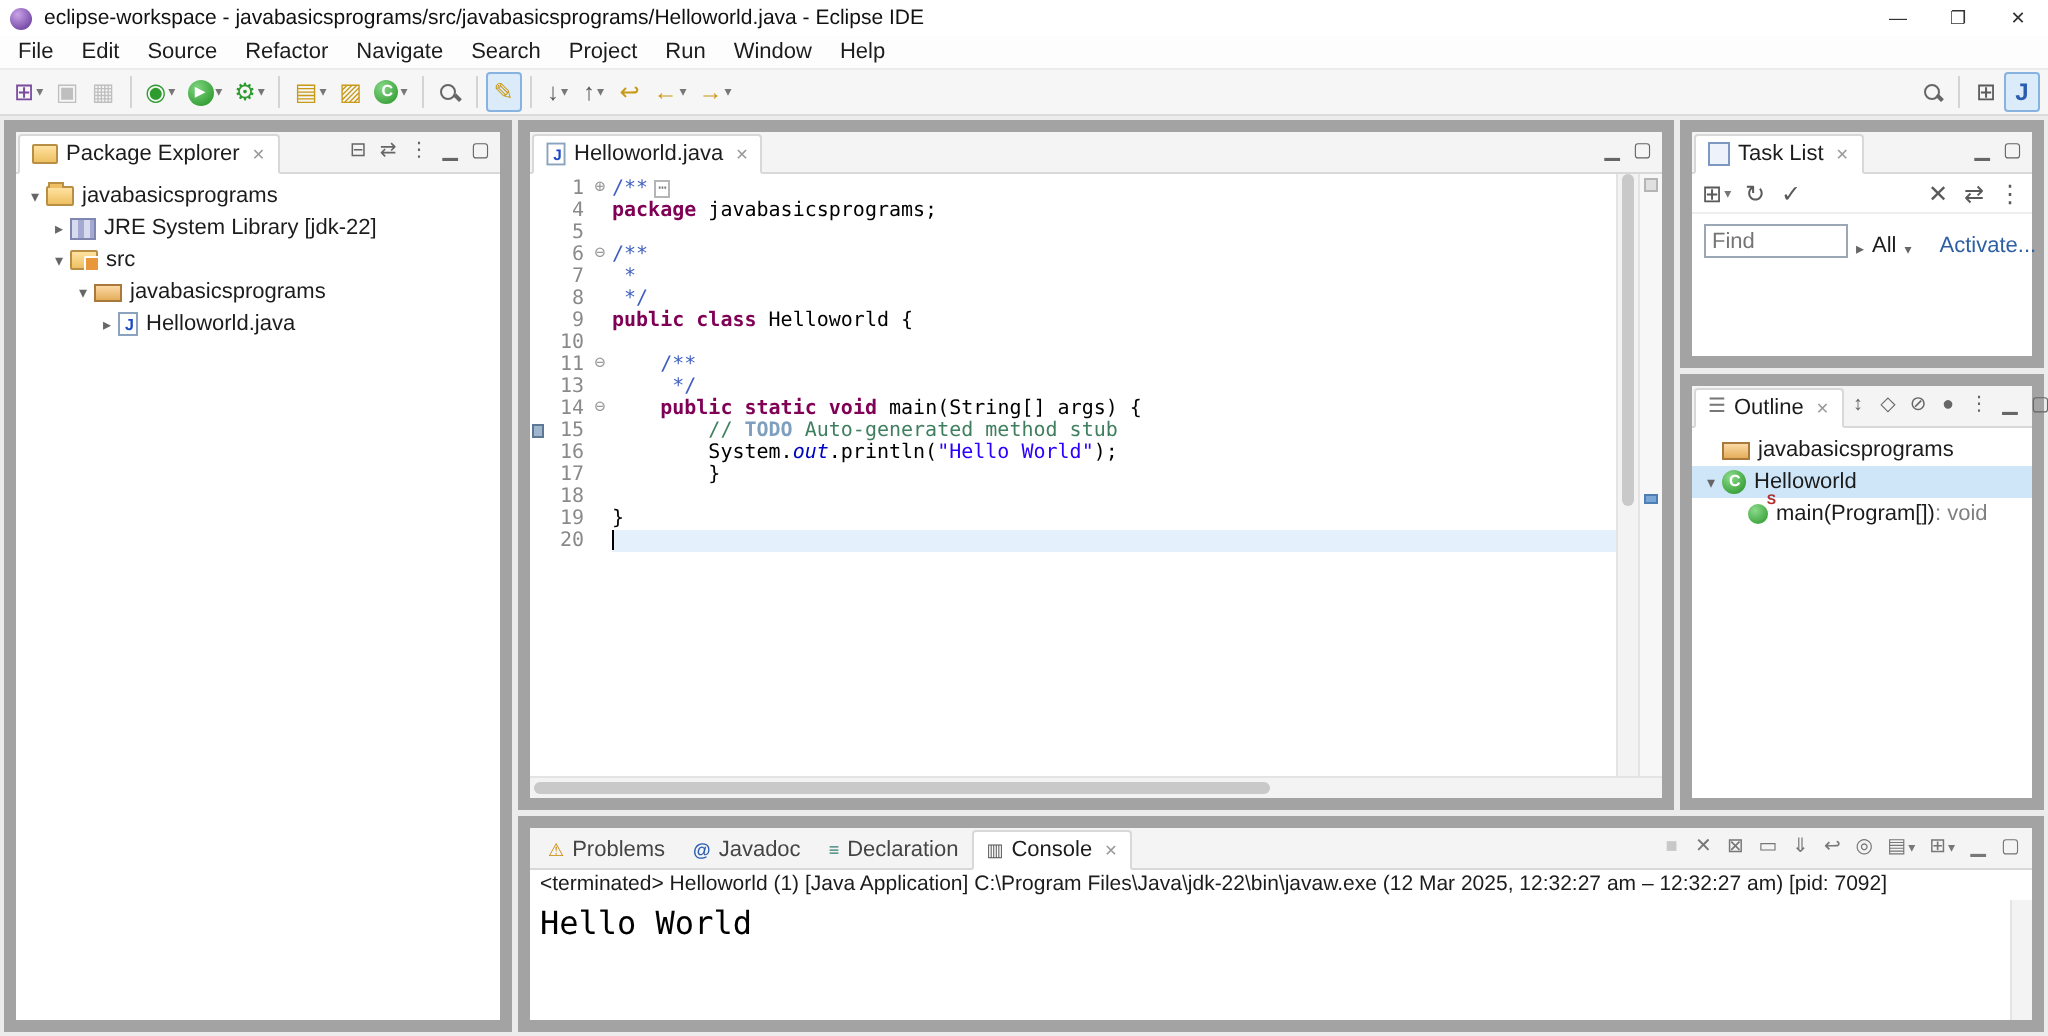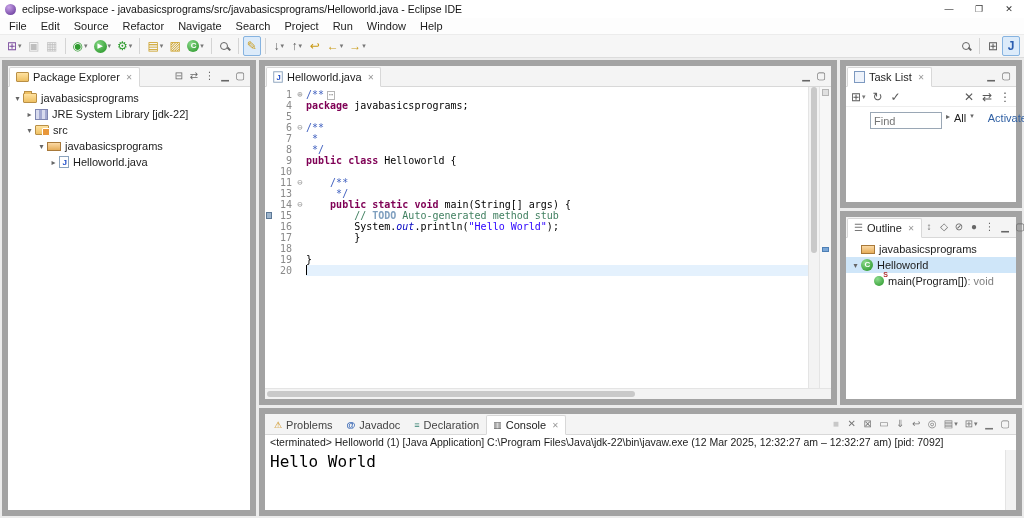--- a/index.html
+++ b/index.html
@@ -35,21 +35,21 @@
   .icls::after{content:"C";position:absolute;left:3.5px;top:1px;font-size:8px;font-weight:bold;color:#fff}
 
   
   .main{flex:1;display:flex;background:#ececec;padding:2px;gap:3px;min-height:0}
   .panel{background:#fff;border:6px solid #a3a3a3;display:flex;flex-direction:column;min-height:0;min-width:0}
   .left{width:254px;flex:none}
   .centercol{flex:1;display:flex;flex-direction:column;gap:3px;min-width:0}
   .centerrow{flex:1;display:flex;gap:3px;min-height:0}
   .editorcol{flex:1;min-width:0}
   .rightcol{width:182px;flex:none;display:flex;flex-direction:column;gap:3px}
-  .tasklist{height:148px;flex:none}
+  .tasklist{height:124px;flex:none}
   .outline{flex:1}
   .consolep{height:108px;flex:none}
 
   
   .ptabrow{height:21px;display:flex;align-items:flex-end;background:#f4f4f4;border-bottom:1px solid #d8d8d8;flex:none;padding-left:1px}
   .view-tab{display:flex;align-items:center;gap:4px;height:20px;padding:0 6px;background:#fff;border:1px solid #d8d8d8;border-bottom:1px solid #fff;border-radius:2px 2px 0 0;position:relative;top:1px;white-space:nowrap}
   .view-tab:not(.active){background:transparent;border-color:transparent;color:#444}
   .vt-close{font-size:8px;color:#999;margin-left:2px}
   .spacer{flex:1}
   .mini-icons{display:flex;align-items:center;padding-right:2px;align-self:center}
@@ -103,21 +103,21 @@
   .vscroll{width:11px;flex:none;background:#f3f3f3;border-left:1px solid #e4e4e4;position:relative}
   .vthumb{position:absolute;left:2px;right:2px;border-radius:4px;background:#c9c9c9}
   .overview{width:12px;flex:none;background:#f7f7f7;border-left:1px solid #e4e4e4;position:relative}
   .ov-head{position:absolute;top:2px;left:2px;width:7px;height:7px;background:#e0e0e0;border:1px solid #b5b5b5}
   .ov-mark{position:absolute;top:53%;left:2px;width:7px;height:5px;background:#7ba7d7;border:1px solid #4d7fb5}
   .hscroll{height:11px;flex:none;background:#f3f3f3;border-top:1px solid #e4e4e4;position:relative}
   .hthumb{position:absolute;top:2px;bottom:2px;left:2px;width:65%;background:#c9c9c9;border-radius:4px}
 
   
   .tl-toolbar{height:20px;display:flex;align-items:center;border-bottom:1px solid #eee;padding:0 2px;flex:none}
-  .findrow{display:flex;align-items:flex-start;gap:4px;padding:5px 24px;flex:none}
+  .findrow{display:flex;align-items:flex-end;gap:4px;padding:5px 6px;flex:none}
   .find-input{width:72px;height:17px;border:1px solid #9aa7b5;font-size:11px;padding:1px 3px;font-family:"Liberation Sans",sans-serif}
   .go-caret{font-size:8px;color:#666}
   .dd-caret{font-size:7px;color:#666}
   .link{color:#2e5fa3}
   .vdiv{width:1px;height:12px;background:#ccc;margin:0 3px}
 
   
   .ctabrow{height:21px;display:flex;align-items:flex-end;background:#f4f4f4;border-bottom:1px solid #d8d8d8;padding-left:2px;flex:none}
   .ctab-ic{font-size:9px;line-height:1}
   .ic-problems{color:#c98500}

